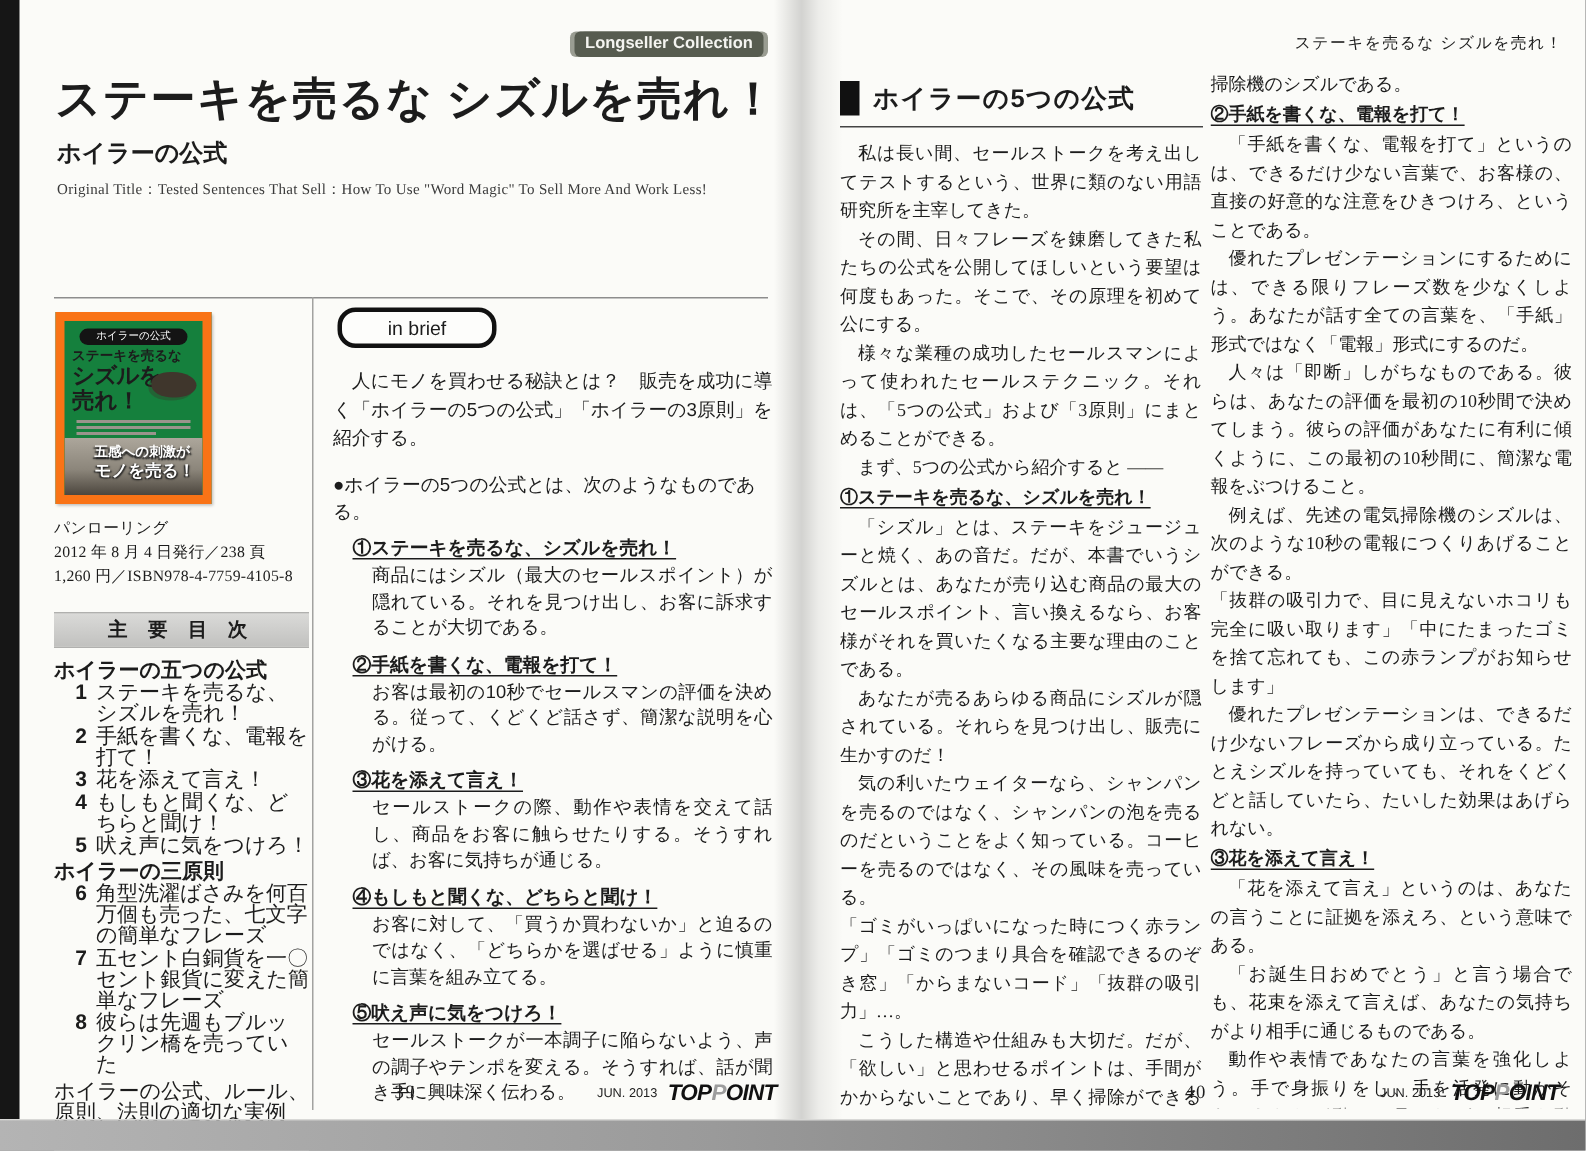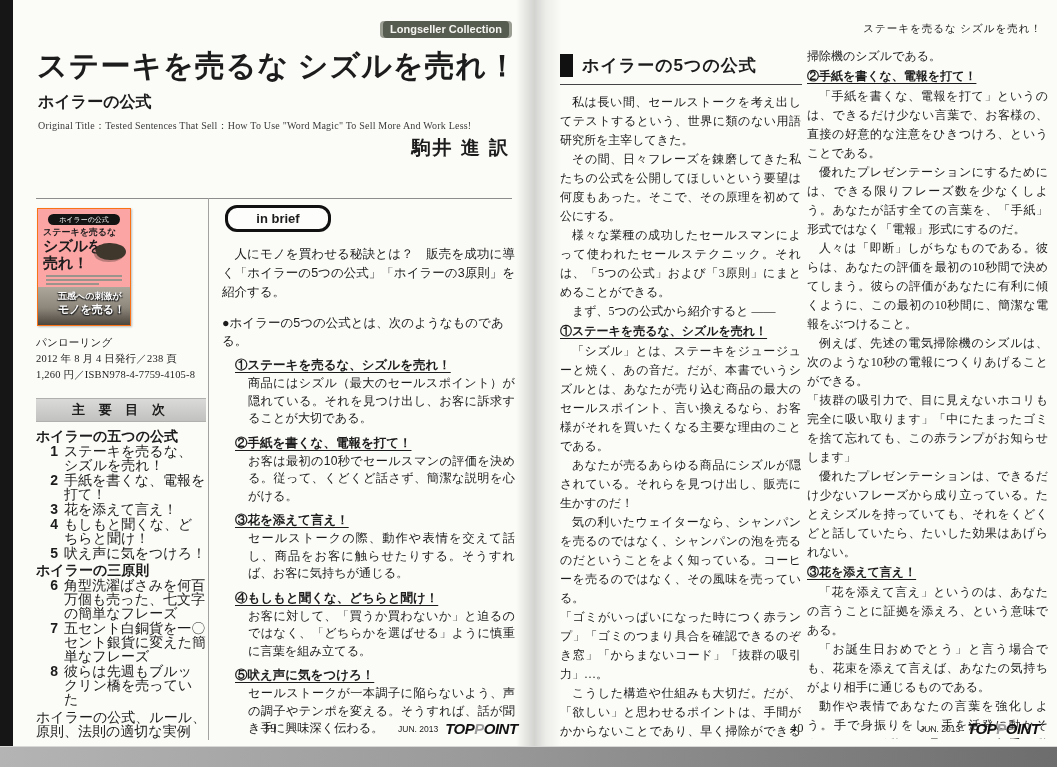--- a/index.html
+++ b/index.html
@@ -24,22 +24,22 @@
           font-family:"Liberation Sans",sans-serif;}
   .lp-original{position:absolute;left:38px;top:119px;font-size:10px;color:#3a3a3a;letter-spacing:0.2px;}
   .lp-authors{position:absolute;left:220px;top:134px;width:290px;text-align:right;
           font-family:"Liberation Sans",sans-serif;font-weight:600;}
   .lp-author{font-size:20px;line-height:28px;letter-spacing:2px;}
   .lp-translator{font-size:19px;line-height:27px;letter-spacing:2px;}
   .lp-rule{position:absolute;left:36px;top:198px;width:476px;height:1px;background:#8d8d8d;}
   .lp-vrule{position:absolute;left:208px;top:198px;width:1px;height:542px;background:#a2a2a0;}
 
   .lp-col1{position:absolute;left:36px;top:208px;width:170px;}
-  .book-cover{position:relative;width:92px;height:116px;margin-left:1px;border:1px solid #f97316;
-          background:#fca5a5;overflow:hidden;box-shadow:1px 1px 2px rgba(0,0,0,0.25);}
+  .book-cover{position:relative;width:92px;height:116px;margin-left:1px;border:6px solid #f97316;
+          background:#15803d;overflow:hidden;box-shadow:1px 1px 2px rgba(0,0,0,0.25);}
   .cover-badge{width:72px;margin:5px auto 2px auto;background:#141414;color:#fff;border-radius:8px;
           font-family:"Liberation Sans",sans-serif;font-size:7px;line-height:11px;text-align:center;}
   .cover-t1{font-family:"Liberation Sans",sans-serif;font-weight:bold;font-size:9px;
           padding-left:5px;line-height:11px;}
   .cover-t2{font-family:"Liberation Sans",sans-serif;font-weight:bold;font-size:15px;
           padding-left:5px;line-height:16px;letter-spacing:-0.5px;}
   .cover-t3{font-family:"Liberation Sans",sans-serif;font-weight:bold;font-size:15px;
           padding-left:5px;line-height:16px;display:inline-block;}
   .cover-steak{position:absolute;right:4px;top:34px;width:30px;height:17px;background:#3f362c;
           border-radius:45% 55% 50% 50%;box-shadow:-2px 2px 0 rgba(60,50,40,0.35);}
@@ -61,21 +61,21 @@
   .toc-item{display:flex;margin-top:1px;}
   .toc-num{width:22px;text-align:right;padding-right:6px;font-weight:bold;flex:none;}
   .toc-text{flex:1;}
   .toc-tail{margin-top:4px;}
   .ab-name{margin-top:7px;text-align:center;font-weight:bold;font-size:11.5px;letter-spacing:0.5px;}
   .ab-bio{margin-top:5px;font-size:10.5px;line-height:15px;text-align:justify;}
 
   .lp-col2{position:absolute;left:222px;top:205px;width:293px;
           font-family:"Liberation Sans",sans-serif;}
   .ib-badge{width:100px;height:21px;margin-left:3px;border:3px solid #111;border-radius:12px;
-          background:#fdfdfb;font-weight:bold;font-size:13px;line-height:21px;text-align:center;}
+          background:#fdfdfb;font-weight:normal;font-size:13px;line-height:21px;text-align:center;}
   .ib-intro{margin-top:13px;font-size:12.5px;line-height:19px;text-indent:1em;text-align:justify;}
   .ib-lead{margin-top:12px;font-size:12.5px;line-height:18px;}
   .ib-head{margin:7px 0 1px 13px;font-size:12.5px;font-weight:bold;
           text-decoration:underline;text-underline-offset:3px;}
   .ib-body{margin-left:26px;font-size:12.2px;line-height:17.5px;text-align:justify;}
 
   
   .rp{position:absolute;left:545px;top:0;width:512px;height:746px;}
   .rp-running{position:absolute;right:15px;top:22px;font-size:10.5px;letter-spacing:1px;}
   .rp-sec{position:absolute;left:15px;top:54px;width:242px;border-bottom:1px solid #444;
@@ -108,21 +108,20 @@
 
 <div class="canvas">
   <div class="spread">
 
     <div>
       <div class="badge-longseller">Longseller Collection</div>
       <div class="lp-title">ステーキを売るな シズルを売れ！</div>
       <div class="lp-subtitle">ホイラーの公式</div>
       <div class="lp-original">Original Title：Tested Sentences That Sell：How To Use "Word Magic" To Sell More And Work Less!</div>
       <div class="lp-authors">
-        <div class="lp-translator">駒井 進 訳</div>
       </div>
       <div class="lp-rule"></div>
       <div class="lp-vrule"></div>
 
       <div class="lp-col1">
         <div class="book-cover">
           <div class="cover-badge">ホイラーの公式</div>
           <div class="cover-t1">ステーキを売るな</div>
           <div class="cover-t2">シズルを</div>
           <div class="cover-t3">売れ！</div>

